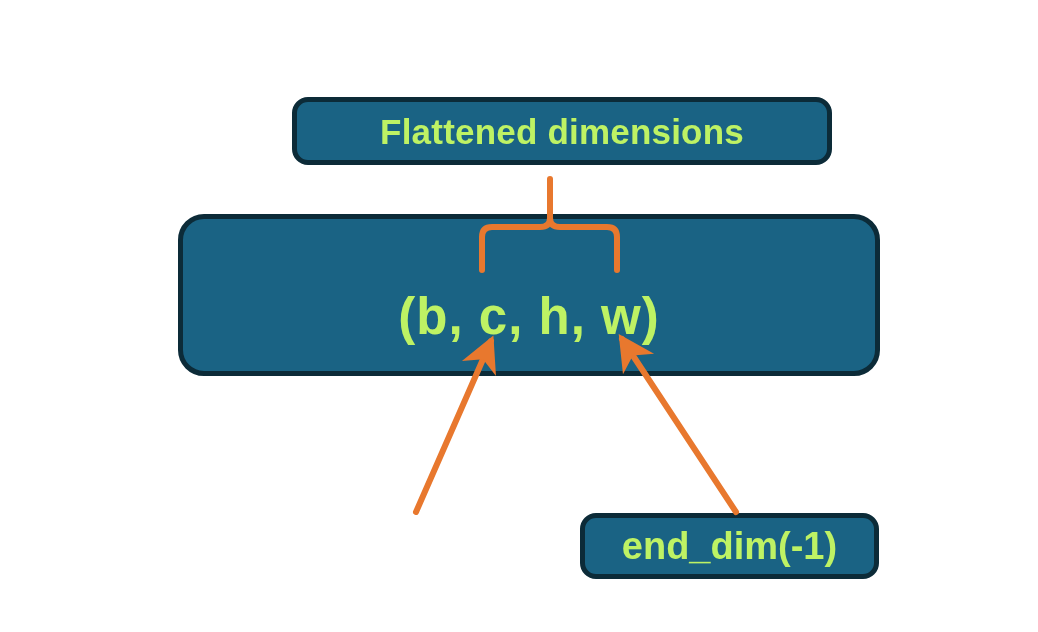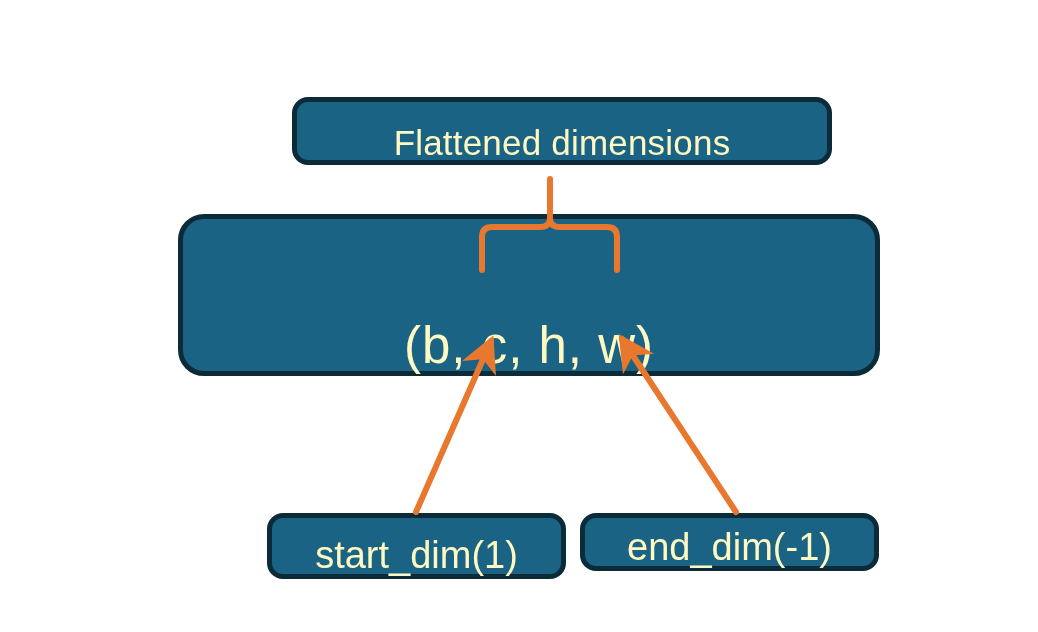--- a/index.html
+++ b/index.html
@@ -17,25 +17,26 @@
     background: #ffffff;
     overflow: hidden;
   }
   .node {
     position: absolute;
     box-sizing: border-box;
     background: #1a6384;
     border: 5px solid #0c2b38;
     border-radius: 20px;
     display: flex;
-    align-items: flex-end;
+    align-items: center;
     justify-content: center;
-    color: #fef9c3;
+    color: #bef264;
     white-space: nowrap;
     z-index: 1;
+    font-weight: bold;
   }
   .node-label {
     display: block;
     line-height: 1;
   }
 
   
   #box-flattened {
     left: 292px;
     top: 97px;
@@ -67,21 +68,21 @@
     left: 267px;
     top: 513px;
     width: 299px;
     height: 66px;
     border-radius: 16px;
   }
   #box-end-dim {
     left: 580px;
     top: 513px;
     width: 299px;
-    height: 58px;
+    height: 66px;
     border-radius: 16px;
   }
   #box-start-dim .node-label,
   #box-end-dim .node-label {
     font-size: 38px;
   }
 
   
   .connector-layer {
     position: absolute;
@@ -124,21 +125,18 @@
   </svg>
 
   <div class="node" id="box-flattened">
     <span class="node-label">Flattened dimensions</span>
   </div>
 
   <div class="node" id="box-shape">
     <span class="node-label">(b, c, h, w)</span>
   </div>
 
-  <div class="node" id="box-start-dim">
-    <span class="node-label">start_dim(1)</span>
-  </div>
 
   <div class="node" id="box-end-dim">
     <span class="node-label">end_dim(-1)</span>
   </div>
 
 </div>
 
 </body></html>

